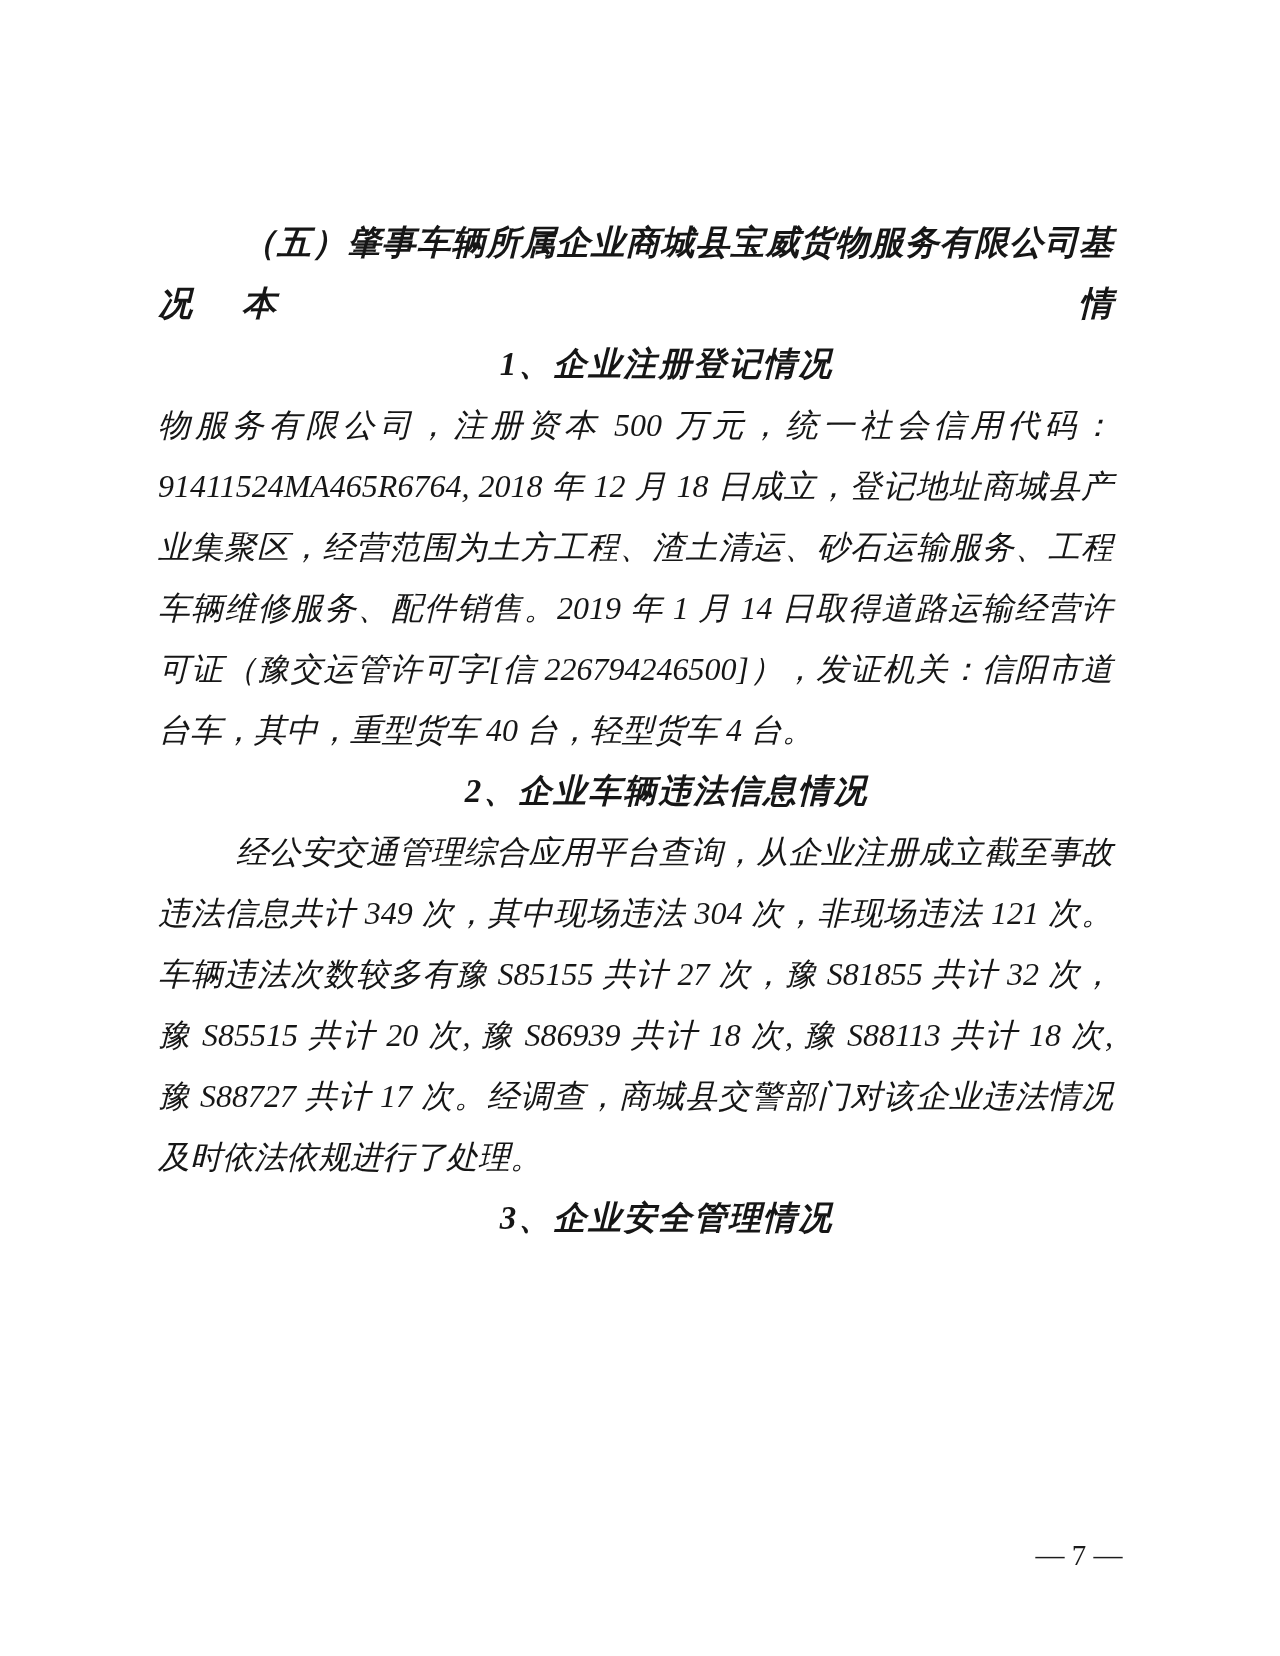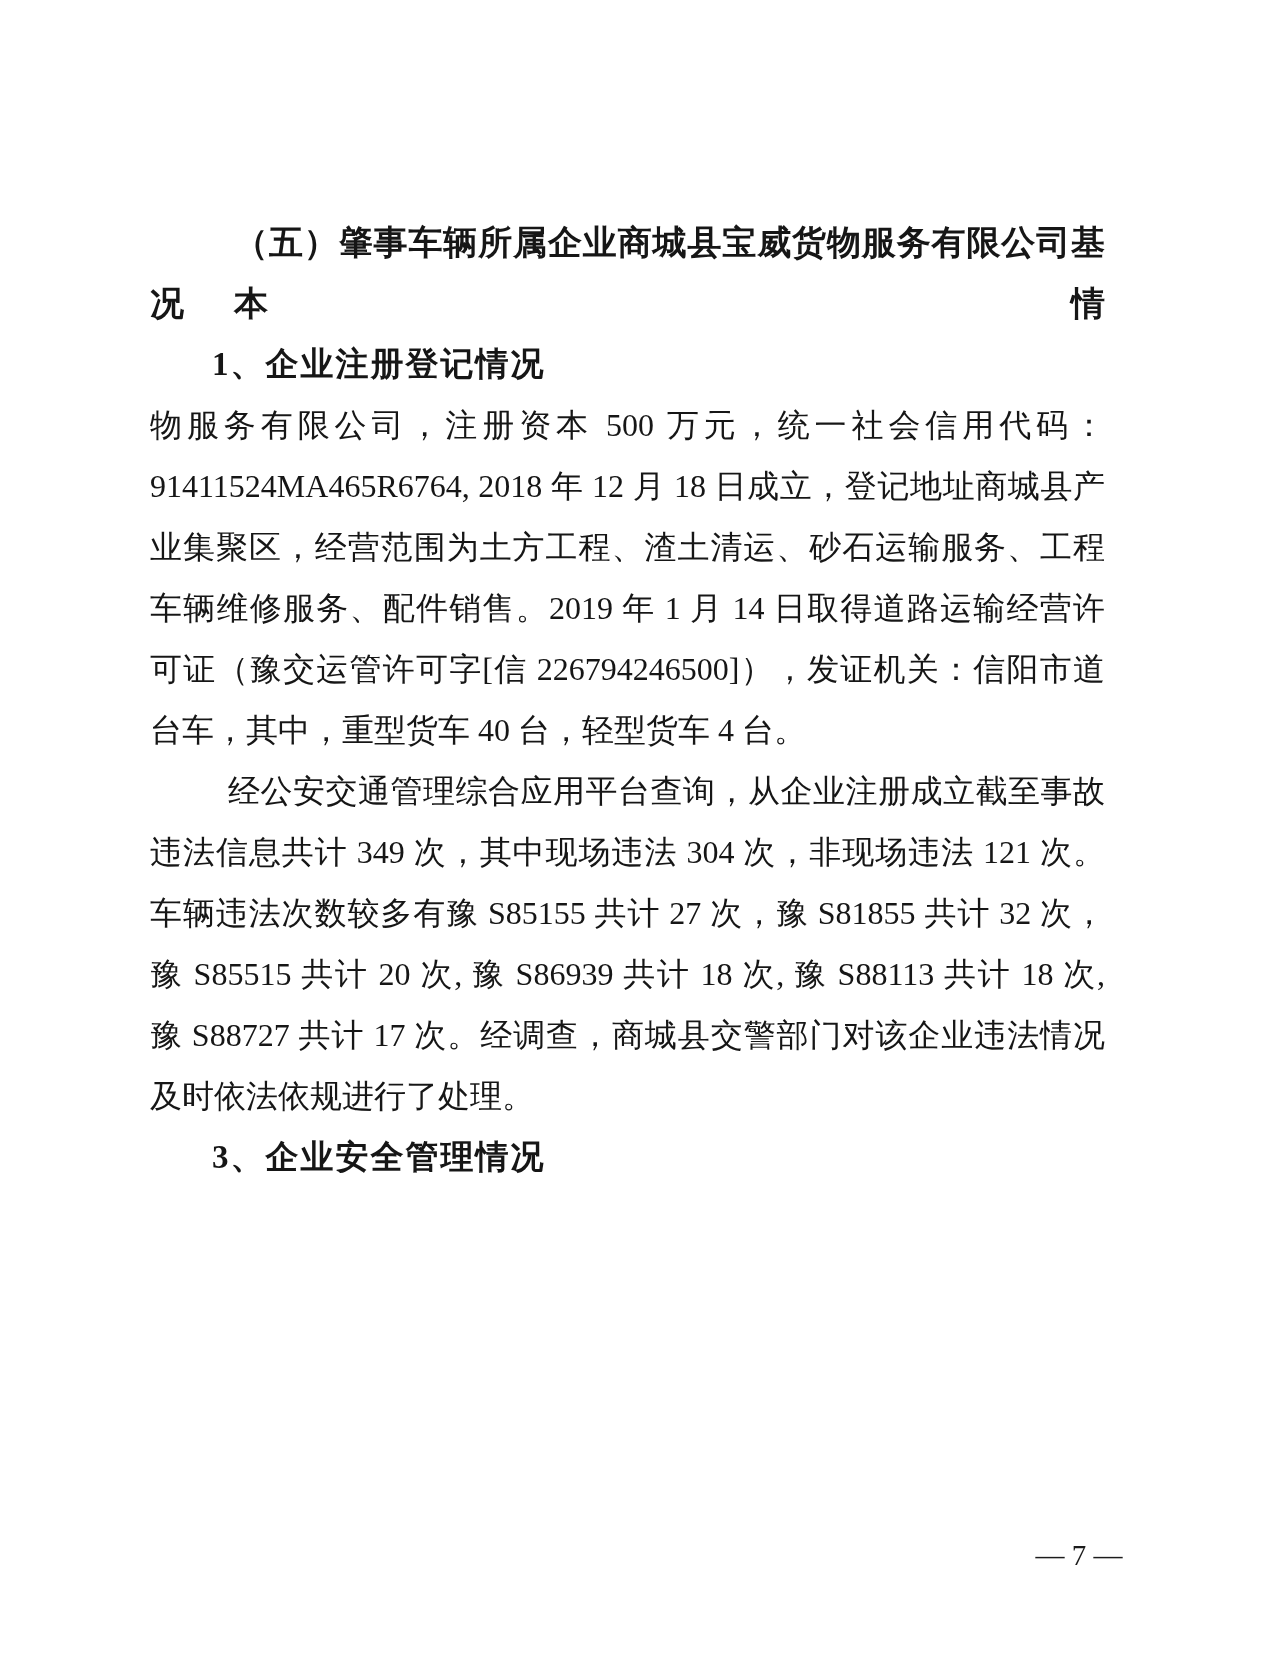--- a/index.html
+++ b/index.html
@@ -11,23 +11,24 @@
     position: relative;
     width: 1280px;
     height: 1656px;
     background: #ffffff;
     color: #161616;
     font-family: "Liberation Serif", "DejaVu Serif", serif;
     overflow: hidden;
   }
   .content {
     position: absolute;
-    left: 150px;
+    left: 158px;
     top: 212px;
     width: 955px;
+    font-style: italic;
   }
   .line {
     height: 61px;
     line-height: 61px;
     font-size: 32px;
     white-space: nowrap;
     text-align: left;
   }
   
   .fill {
@@ -40,21 +41,21 @@
     font-weight: 700;
     font-size: 34px;
   }
   
   .h {
     font-weight: 700;
     font-size: 33px;
     letter-spacing: 2px;
   }
   .ind-t { padding-left: 84px; }
-  .ind-h { padding-left: 62px; }
+  .ind-h { padding-left: 62px; text-align: center; }
   .ind-b { padding-left: 78px; }
   .footer {
     position: absolute;
     left: 1029px;
     top: 1534px;
     width: 100px;
     text-align: center;
     font-size: 29px;
     line-height: 42px;
     color: #1c1c1c;
@@ -71,20 +72,21 @@
 
     <div class="line h ind-h">1、企业注册登记情况</div>
 
     <div class="line fill">物服务有限公司，注册资本 500 万元，统一社会信用代码：</div>
     <div class="line fill">91411524MA465R6764, 2018 年 12 月 18 日成立，登记地址商城县产</div>
     <div class="line fill">业集聚区，经营范围为土方工程、渣土清运、砂石运输服务、工程</div>
     <div class="line fill">车辆维修服务、配件销售。2019 年 1 月 14 日取得道路运输经营许</div>
     <div class="line fill">可证（豫交运管许可字[信 226794246500]），发证机关：信阳市道</div>
     <div class="line">台车，其中，重型货车 40 台，轻型货车 4 台。</div>
 
+    <div class="line h ind-h">2、企业车辆违法信息情况</div>
 
     <div class="line ind-b fill">经公安交通管理综合应用平台查询，从企业注册成立截至事故</div>
     <div class="line fill">违法信息共计 349 次，其中现场违法 304 次，非现场违法 121 次。</div>
     <div class="line fill">车辆违法次数较多有豫 S85155 共计 27 次，豫 S81855 共计 32 次，</div>
     <div class="line fill">豫 S85515 共计 20 次, 豫 S86939 共计 18 次, 豫 S88113 共计 18 次,</div>
     <div class="line fill">豫 S88727 共计 17 次。经调查，商城县交警部门对该企业违法情况</div>
     <div class="line">及时依法依规进行了处理。</div>
 
     <div class="line h ind-h">3、企业安全管理情况</div>
 

